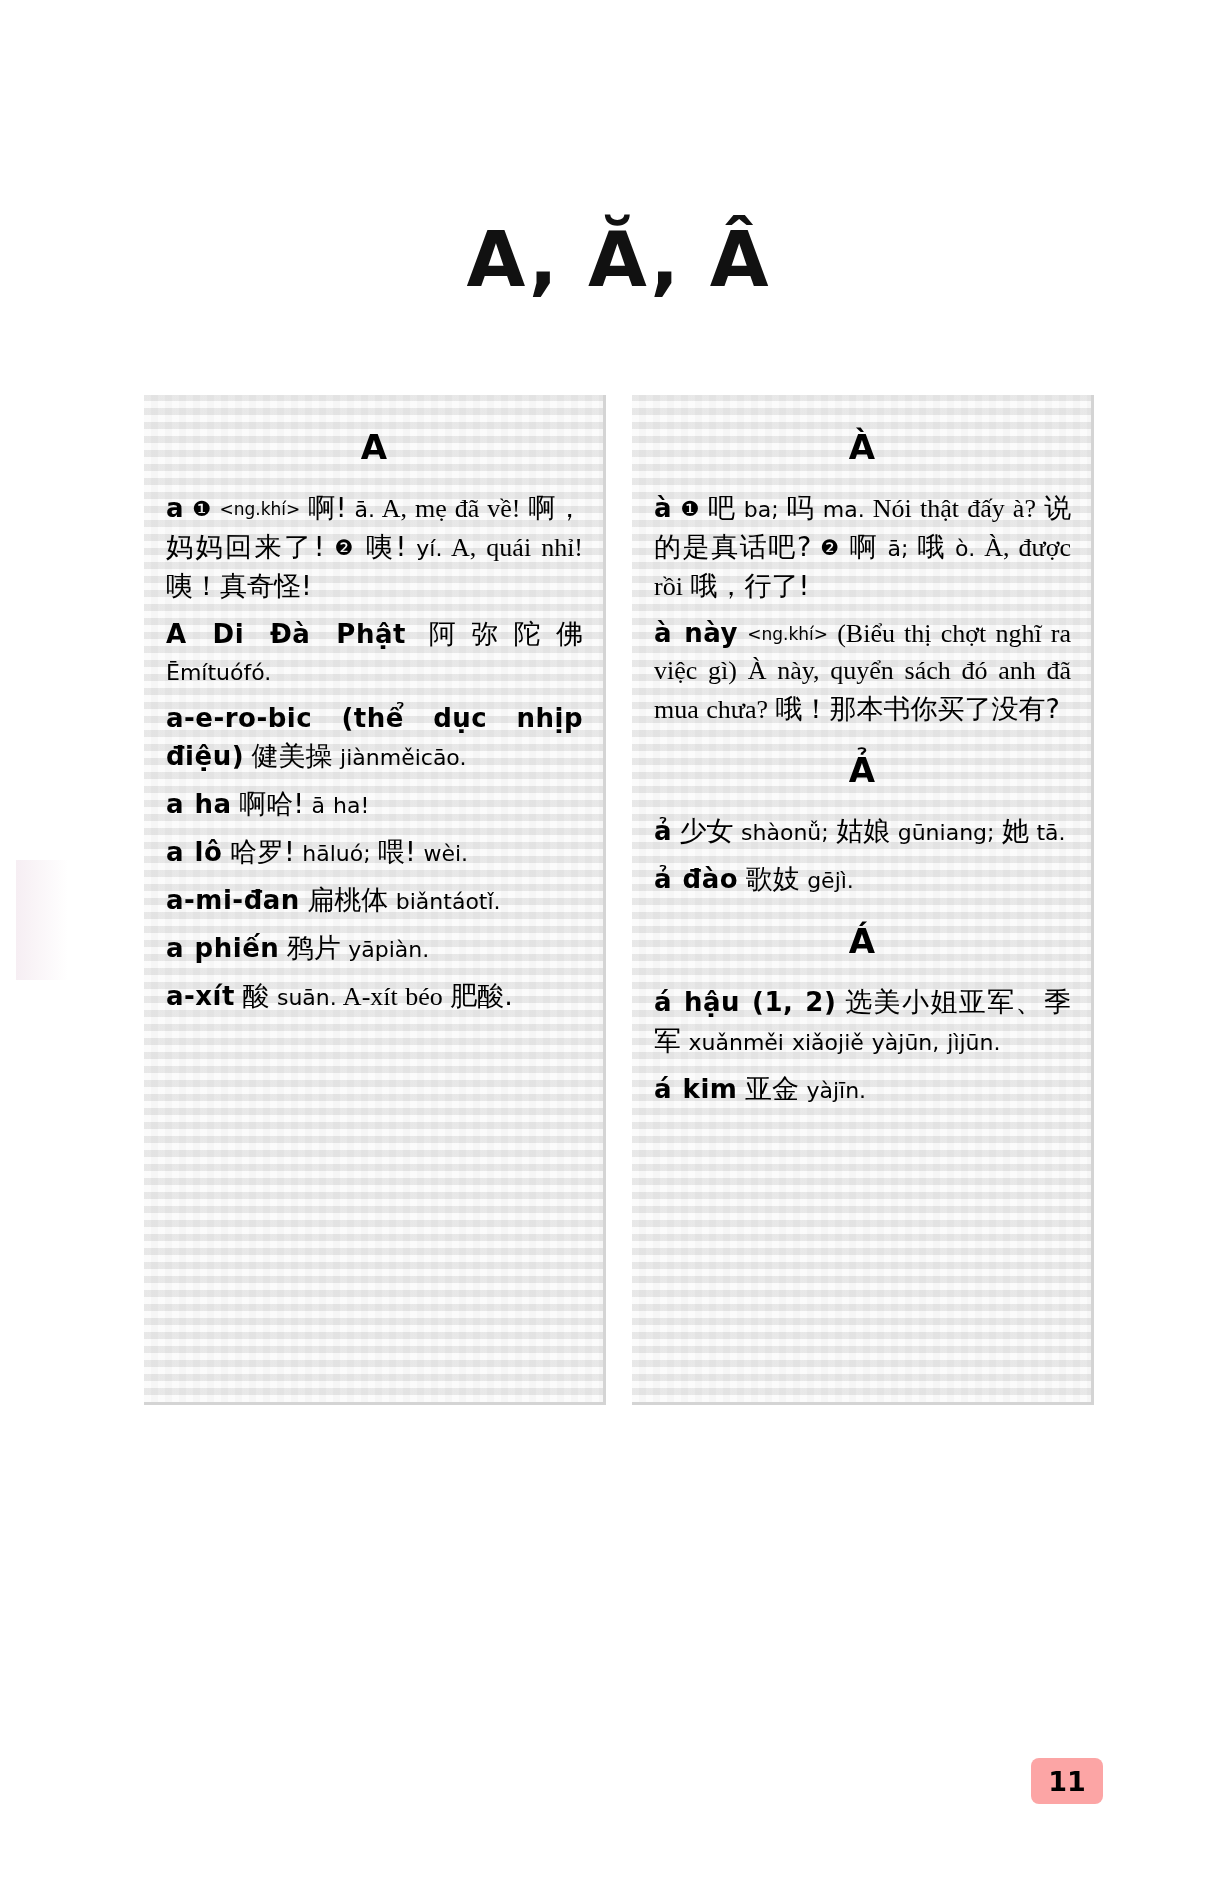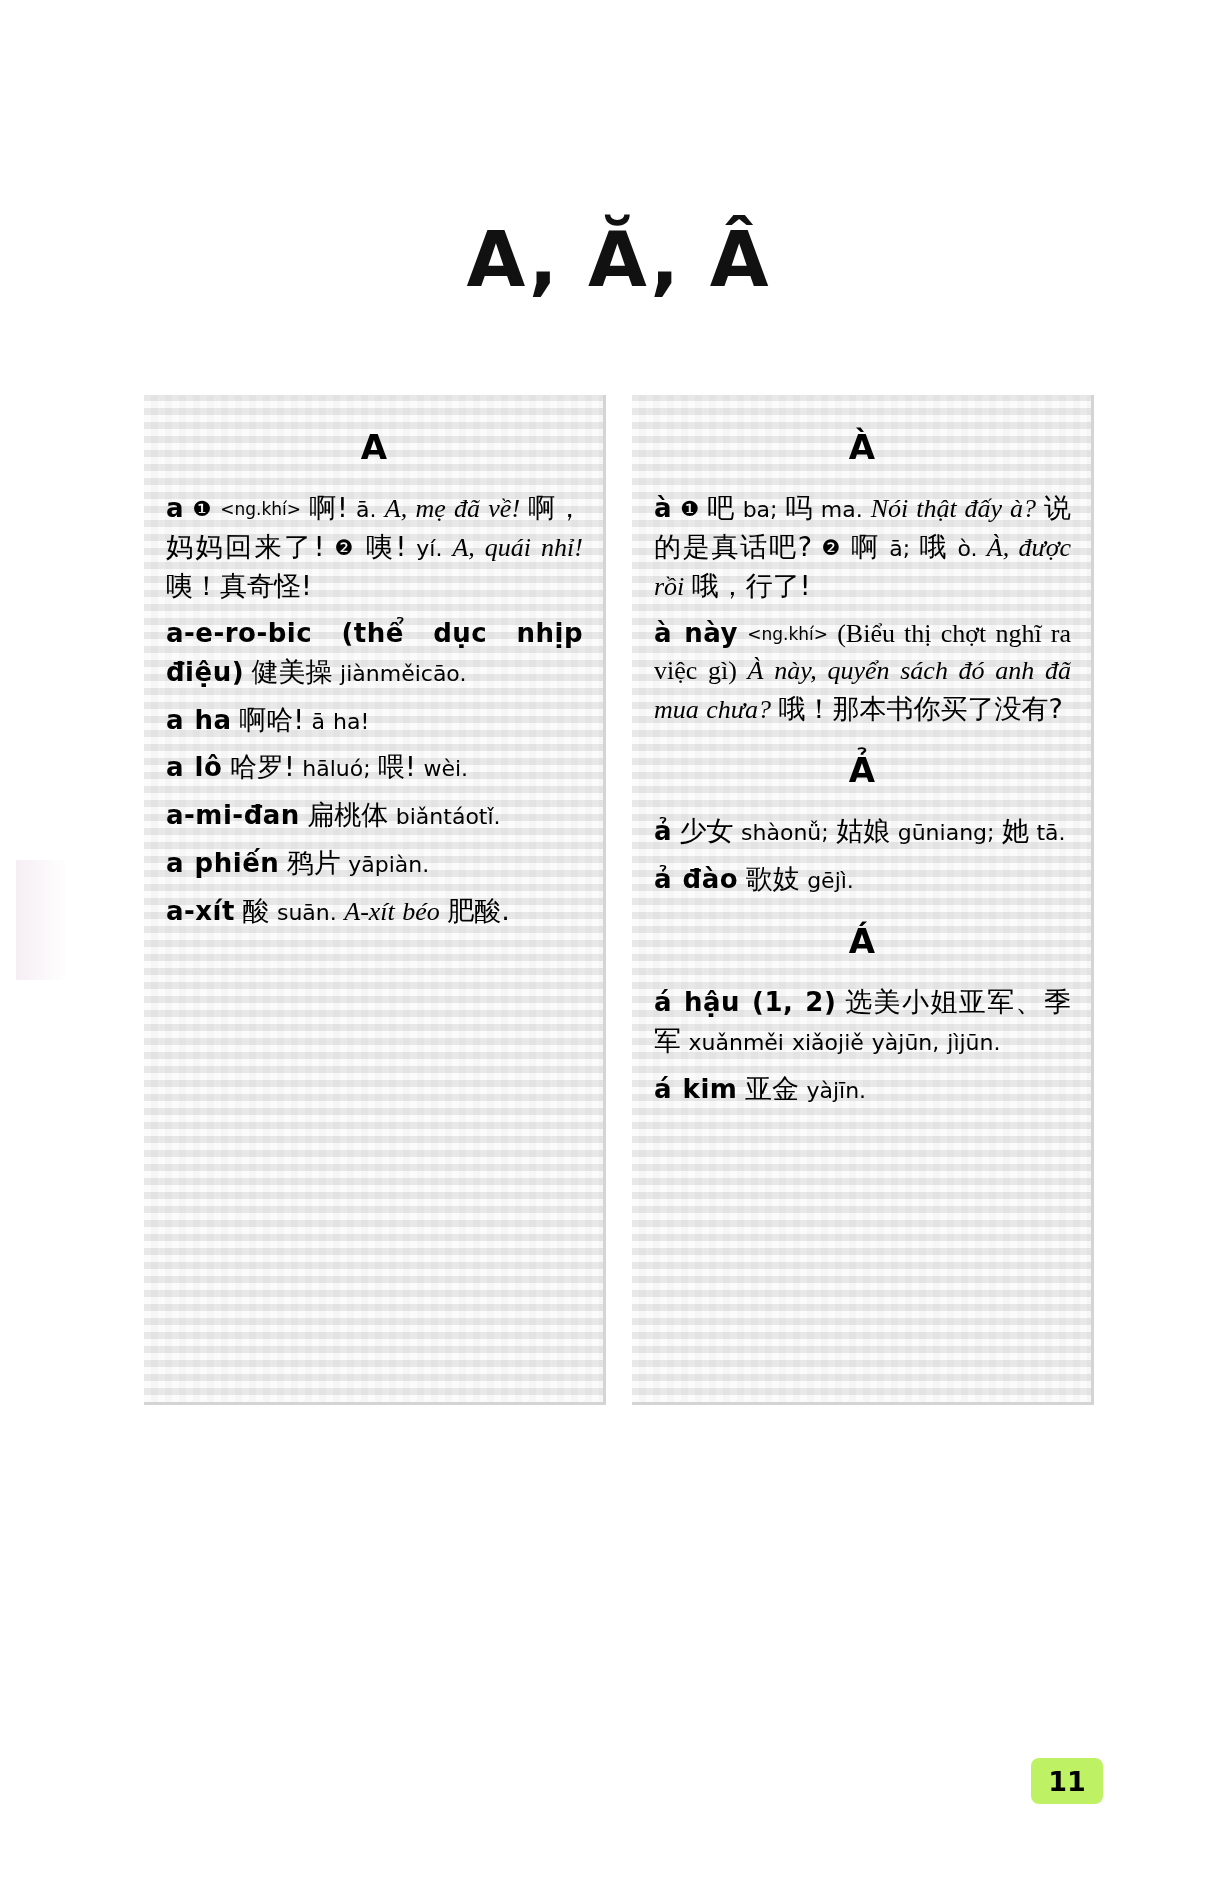--- a/index.html
+++ b/index.html
@@ -95,31 +95,30 @@
   }
   .han {
     font-family: "DejaVu Sans", sans-serif;
     font-size: 27px;
   }
   .py {
     font-family: "DejaVu Sans", sans-serif;
     font-size: 22px;
   }
   .it {
-    font-style: italic;
     margin-top: 27px;
   }
 
   .page-number {
     position: absolute;
     right: 118px;
     top: 1758px;
     width: 72px;
     height: 46px;
-    background: #bef264;
+    background: #fca5a5;
     border-radius: 8px;
     font-family: "DejaVu Sans", sans-serif;
     font-weight: bold;
     font-size: 27px;
     display: flex;
     align-items: center;
     justify-content: center;
   }
 
   .corner-smudge {
@@ -137,20 +136,21 @@
 <div class="page">
 
   <div class="page-title">A, Ă, Â</div>
 
   <div class="corner-smudge"></div>
 
   <div class="columns">
     <div class="col" id="col-left">
         <div class="sect-head">A</div>
         <div class="entry"><span class="hw">a</span> <span class="num">❶</span> <span class="pos">&lt;ng.khí&gt;</span> <span class="han">啊!</span> <span class="py">ā.</span> <span class="it">A, mẹ đã về!</span> <span class="han">啊，妈妈回来了!</span> <span class="num">❷</span> <span class="han">咦!</span> <span class="py">yí.</span> <span class="it">A, quái nhỉ!</span> <span class="han">咦！真奇怪!</span> </div>
+        <div class="entry"><span class="hw">A Di Đà Phật</span> <span class="han">阿弥陀佛</span> <span class="py">Ēmítuófó.</span> </div>
         <div class="entry"><span class="hw">a-e-ro-bic (thể dục nhịp điệu)</span> <span class="han">健美操</span> <span class="py">jiànměicāo.</span> </div>
         <div class="entry"><span class="hw">a ha</span> <span class="han">啊哈!</span> <span class="py">ā ha!</span> </div>
         <div class="entry"><span class="hw">a lô</span> <span class="han">哈罗!</span> <span class="py">hāluó;</span> <span class="han">喂!</span> <span class="py">wèi.</span> </div>
         <div class="entry"><span class="hw">a-mi-đan</span> <span class="han">扁桃体</span> <span class="py">biǎntáotǐ.</span> </div>
         <div class="entry"><span class="hw">a phiến</span> <span class="han">鸦片</span> <span class="py">yāpiàn.</span> </div>
         <div class="entry"><span class="hw">a-xít</span> <span class="han">酸</span> <span class="py">suān.</span> <span class="it">A-xít béo</span> <span class="han">肥酸.</span> </div>
       </div>
     <div class="col" id="col-right">
         <div class="sect-head">À</div>
         <div class="entry"><span class="hw">à</span> <span class="num">❶</span> <span class="han">吧</span> <span class="py">ba;</span> <span class="han">吗</span> <span class="py">ma.</span> <span class="it">Nói thật đấy à?</span> <span class="han">说的是真话吧?</span> <span class="num">❷</span> <span class="han">啊</span> <span class="py">ā;</span> <span class="han">哦</span> <span class="py">ò.</span> <span class="it">À, được rồi</span> <span class="han">哦，行了!</span> </div>

